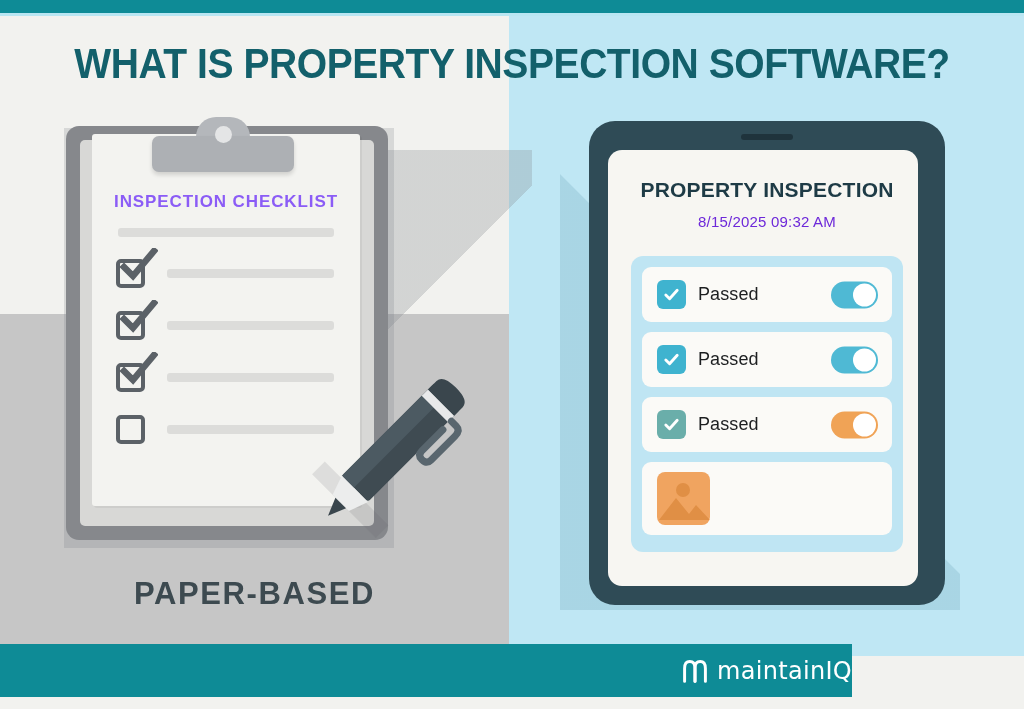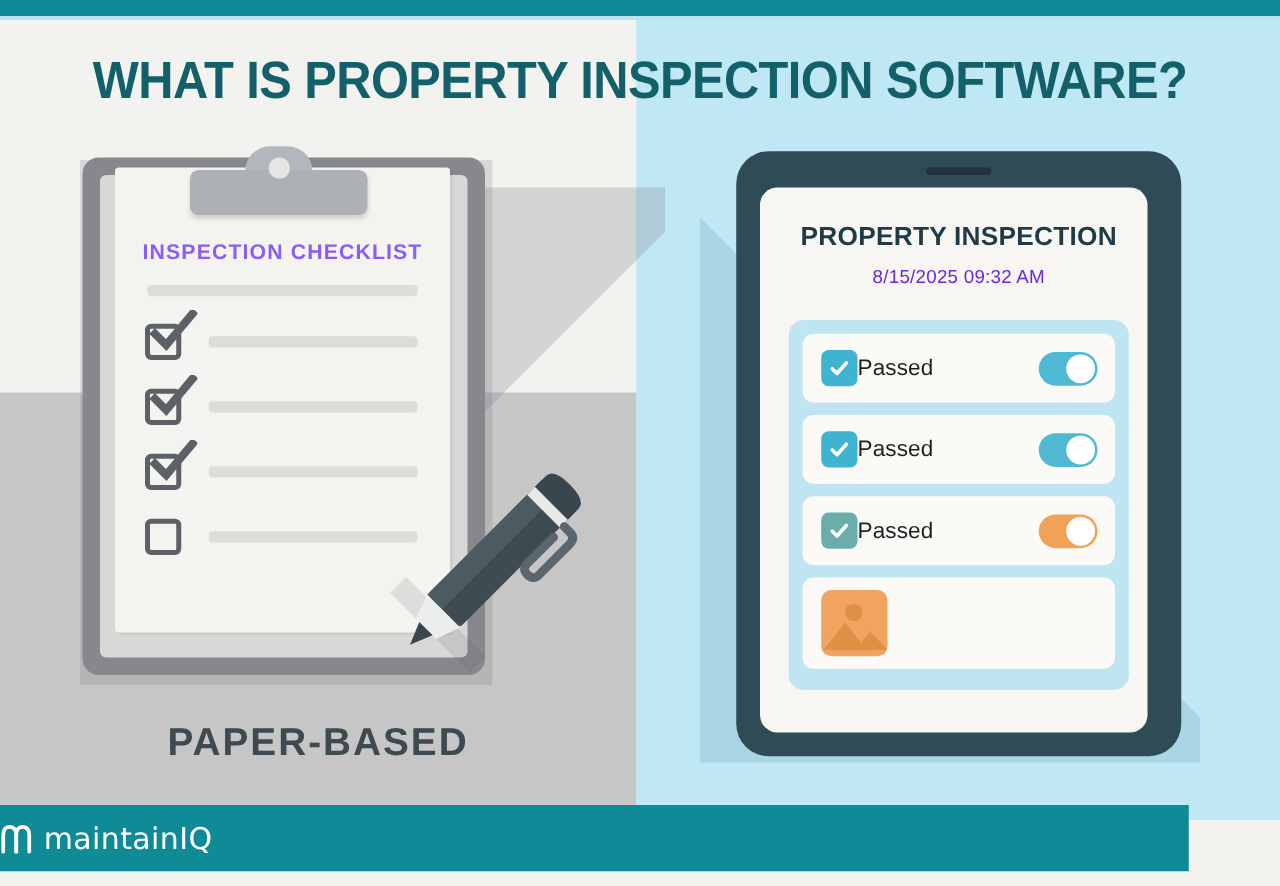--- a/index.html
+++ b/index.html
@@ -16,22 +16,22 @@
   .topbar { position:absolute; left:0; top:0; width:1024px; height:13px; background:#0e8b96; z-index:40; }
   .topbar-underline { position:absolute; left:0; top:13px; width:1024px; height:3px; background:#b9e6f2; z-index:40; }
 
   
   .panel-left-top { position:absolute; left:0; top:16px; width:509px; height:298px; background:#f2f2ef; }
   .panel-left-bot { position:absolute; left:0; top:314px; width:509px; height:342px; background:#c6c6c6; }
   .panel-right    { position:absolute; left:509px; top:16px; width:515px; height:640px; background:#bfe7f4; }
 
   
   .footer {
-    position:absolute; left:0; top:644px; width:951px; height:53px;
-    background:#0e8b96; display:flex; align-items:center; justify-content:flex-start; gap:9px; z-index:40;
+    position:absolute; left:0; top:644px; width:852px; height:53px;
+    background:#0e8b96; display:flex; align-items:center; justify-content:flex-end; gap:9px; z-index:40;
   }
   .logo-mark { width:26px; height:24px; display:block; }
   .logo-word {
     color:#ffffff; font-size:24px; letter-spacing:0.3px;
     font-family:"DejaVu Sans", sans-serif; font-weight:400;
   }
 
   
   .headline {
     position:absolute; left:0; top:40px; width:1024px; text-align:center;
@@ -130,21 +130,21 @@
     color:#6d28d9; font-size:15px; letter-spacing:0.2px;
     font-family:"Liberation Sans", sans-serif;
   }
   .list-container {
     position:absolute; left:23px; top:106px; width:272px; height:296px;
     background:#bfe5f3; border-radius:12px; padding:11px 11px;
     display:flex; flex-direction:column; gap:10px;
   }
   .card {
     background:#fbfaf7; border-radius:9px; height:55px;
-    display:flex; align-items:center; padding:0 15px; gap:0; position:relative;
+    display:flex; align-items:center; padding:0 15px; gap:12px; position:relative;
   }
   .card-photo { height:73px; }
   .chk {
     width:29px; height:29px; border-radius:6px; flex:0 0 auto;
     display:flex; align-items:center; justify-content:center;
   }
   .chk svg { width:19px; height:19px; display:block; }
   .card-label {
     color:#1d1f21; font-size:18px; font-family:"Liberation Sans", sans-serif; letter-spacing:0.1px;
   }

